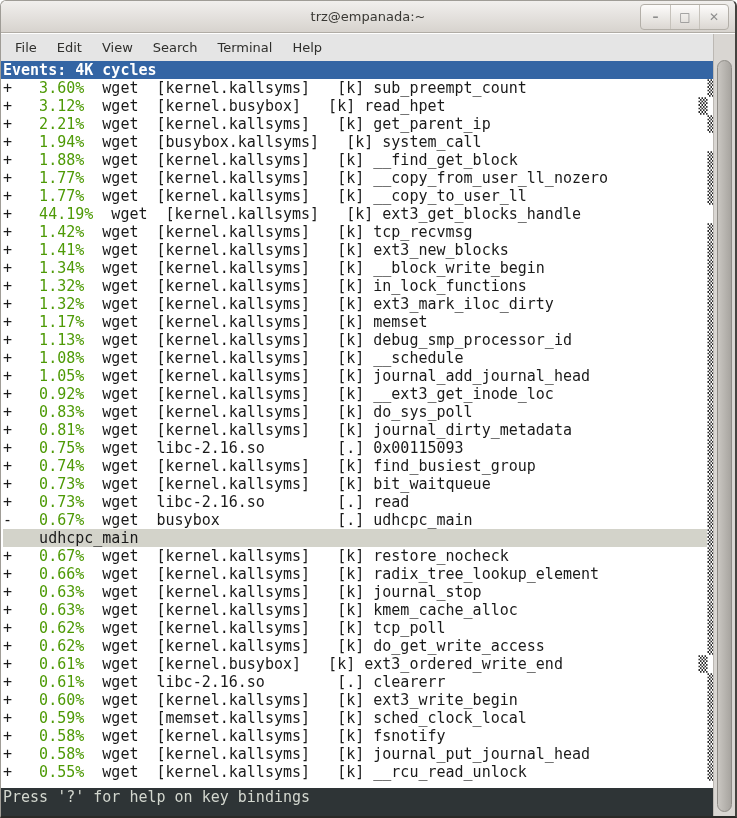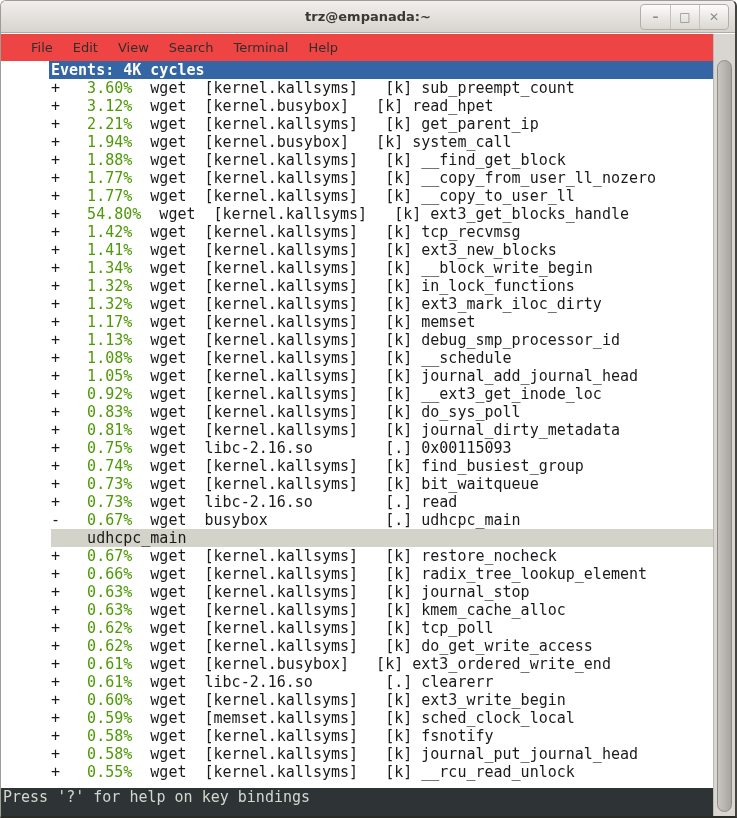--- a/index.html
+++ b/index.html
@@ -15,41 +15,41 @@
     border-radius:6px 6px 0 0;
     font-family:"DejaVu Sans","Liberation Sans",sans-serif;
     background:#ffffff;
   }
   .titlebar{
     position:absolute; top:0; left:0; right:0; height:32px;
     background:linear-gradient(#f1efed,#d7d3ce);
     border-bottom:1px solid #b0aca5; border-radius:5px 5px 0 0;
     display:flex; align-items:center; justify-content:center;
   }
-  .title{font-size:13px; font-weight:bold; color:#393834;}
+  .title{font-size:13px; font-weight:normal; color:#393834;}
   .winbtns{
     position:absolute; right:6px; top:3px; display:flex;
     border:1px solid #b3afa8; border-radius:4px; overflow:hidden;
     background:linear-gradient(#fdfcfb,#dbd7d2);
   }
   .wbtn{
     width:29px; height:24px; display:flex; align-items:center; justify-content:center;
     color:#8d8d8d; font-size:12px; font-weight:bold; cursor:default;
   }
   .wbtn + .wbtn{border-left:1px solid #c6c2bb;}
   .menubar{
     position:absolute; top:33px; left:0; right:22px; height:27px;
-    background:#ef4444; display:flex; align-items:center; padding-left:20px;
+    background:#e5e5e5; display:flex; align-items:center; padding-left:4px;
   }
   .menu-item{font-size:13px; color:#2f2f2c; padding:0 10px; line-height:27px;}
   .term{
     position:absolute; top:60px; left:0; right:22px; bottom:0;
     background:#ffffff;
     font-family:"DejaVu Sans Mono","Liberation Mono",monospace;
-    font-size:15px; line-height:18px; color:var(--fg);padding-left:48px;
+    font-size:15px; line-height:18px; color:var(--fg);
   }
   .evhdr{
     height:18px; background:var(--blue); color:#ffffff; font-weight:bold;
     white-space:pre; padding-left:2px;
   }
   .trow{height:18px; white-space:pre; padding-left:2px; display:flex;}
   .line{white-space:pre;}
   .line.hl{background:var(--hl-bg);}
   .pct{color:var(--green);}
   .sc{white-space:pre; color:#2b2b2b;}
@@ -95,25 +95,25 @@
       <span class="menu-item">Terminal</span>
       <span class="menu-item">Help</span>
     </div>
 
   <div class="term">
     <div class="evhdr">Events: 4K cycles</div>
     <div id="rows">
         <div class="trow"><span class="line"><span>+</span><span class="pct">   3.60%</span><span>  wget  [kernel.kallsyms]   [k] sub_preempt_count                    </span></span><span class="sc">▒</span></div>
         <div class="trow"><span class="line"><span>+</span><span class="pct">   3.12%</span><span>  wget  [kernel.busybox]   [k] read_hpet                            </span></span><span class="sc">▒</span></div>
         <div class="trow"><span class="line"><span>+</span><span class="pct">   2.21%</span><span>  wget  [kernel.kallsyms]   [k] get_parent_ip                        </span></span><span class="sc">▒</span></div>
-        <div class="trow"><span class="line"><span>+</span><span class="pct">   1.94%</span><span>  wget  [kernel.busybox]   [k] system_call                          </span></span><span class="sc">▒</span></div>
+        <div class="trow"><span class="line"><span>+</span><span class="pct">   1.94%</span><span>  wget  [busybox.kallsyms]   [k] system_call                          </span></span><span class="sc">▒</span></div>
         <div class="trow"><span class="line"><span>+</span><span class="pct">   1.88%</span><span>  wget  [kernel.kallsyms]   [k] __find_get_block                     </span></span><span class="sc">▒</span></div>
         <div class="trow"><span class="line"><span>+</span><span class="pct">   1.77%</span><span>  wget  [kernel.kallsyms]   [k] __copy_from_user_ll_nozero           </span></span><span class="sc">▒</span></div>
         <div class="trow"><span class="line"><span>+</span><span class="pct">   1.77%</span><span>  wget  [kernel.kallsyms]   [k] __copy_to_user_ll                    </span></span><span class="sc">▒</span></div>
-        <div class="trow"><span class="line"><span>+</span><span class="pct">   54.80%</span><span>  wget  [kernel.kallsyms]   [k] ext3_get_blocks_handle               </span></span><span class="sc">▒</span></div>
+        <div class="trow"><span class="line"><span>+</span><span class="pct">   44.19%</span><span>  wget  [kernel.kallsyms]   [k] ext3_get_blocks_handle               </span></span><span class="sc">▒</span></div>
         <div class="trow"><span class="line"><span>+</span><span class="pct">   1.42%</span><span>  wget  [kernel.kallsyms]   [k] tcp_recvmsg                          </span></span><span class="sc">▒</span></div>
         <div class="trow"><span class="line"><span>+</span><span class="pct">   1.41%</span><span>  wget  [kernel.kallsyms]   [k] ext3_new_blocks                      </span></span><span class="sc">▒</span></div>
         <div class="trow"><span class="line"><span>+</span><span class="pct">   1.34%</span><span>  wget  [kernel.kallsyms]   [k] __block_write_begin                  </span></span><span class="sc">▒</span></div>
         <div class="trow"><span class="line"><span>+</span><span class="pct">   1.32%</span><span>  wget  [kernel.kallsyms]   [k] in_lock_functions                    </span></span><span class="sc">▒</span></div>
         <div class="trow"><span class="line"><span>+</span><span class="pct">   1.32%</span><span>  wget  [kernel.kallsyms]   [k] ext3_mark_iloc_dirty                 </span></span><span class="sc">▒</span></div>
         <div class="trow"><span class="line"><span>+</span><span class="pct">   1.17%</span><span>  wget  [kernel.kallsyms]   [k] memset                               </span></span><span class="sc">▒</span></div>
         <div class="trow"><span class="line"><span>+</span><span class="pct">   1.13%</span><span>  wget  [kernel.kallsyms]   [k] debug_smp_processor_id               </span></span><span class="sc">▒</span></div>
         <div class="trow"><span class="line"><span>+</span><span class="pct">   1.08%</span><span>  wget  [kernel.kallsyms]   [k] __schedule                           </span></span><span class="sc">▒</span></div>
         <div class="trow"><span class="line"><span>+</span><span class="pct">   1.05%</span><span>  wget  [kernel.kallsyms]   [k] journal_add_journal_head             </span></span><span class="sc">▒</span></div>
         <div class="trow"><span class="line"><span>+</span><span class="pct">   0.92%</span><span>  wget  [kernel.kallsyms]   [k] __ext3_get_inode_loc                 </span></span><span class="sc">▒</span></div>

